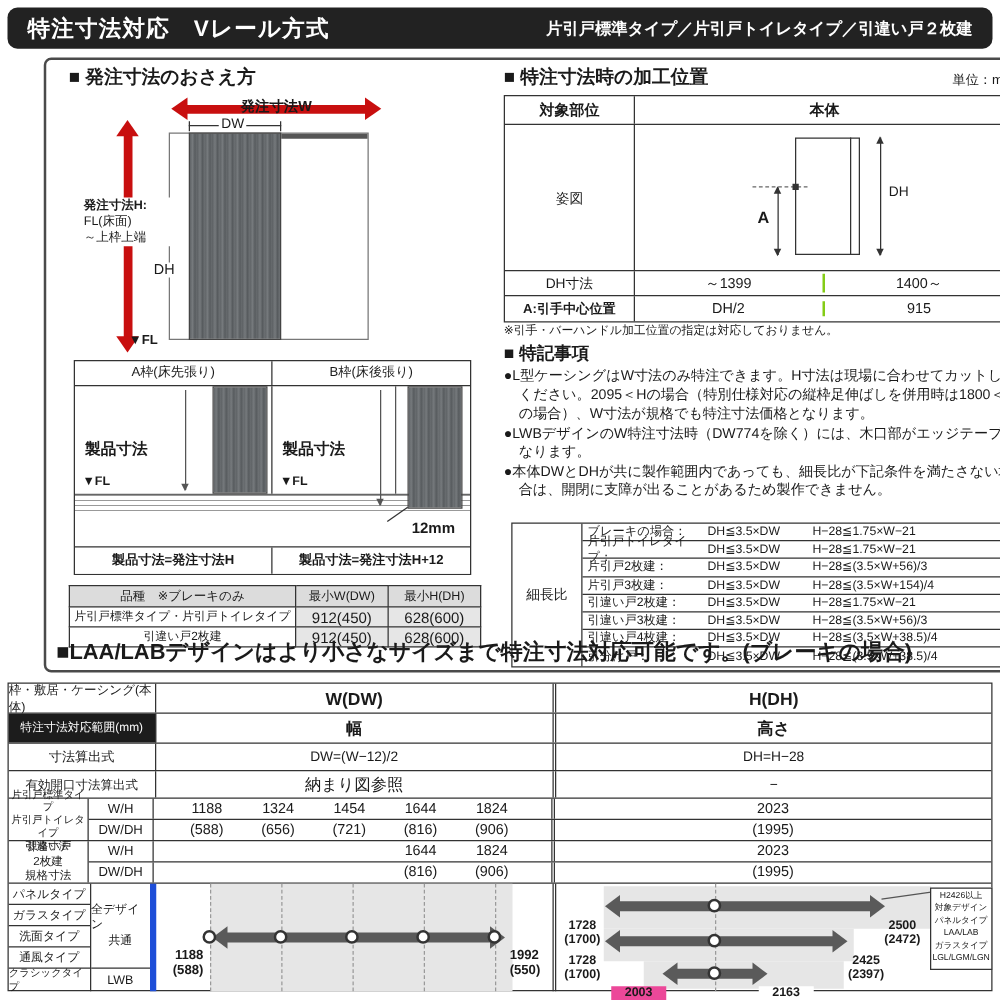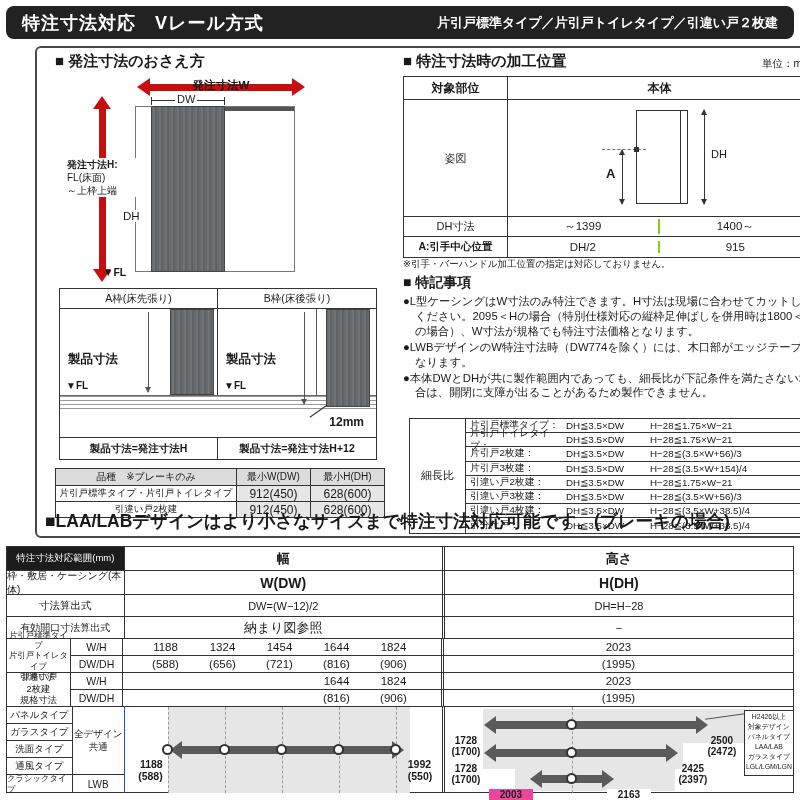--- a/index.html
+++ b/index.html
@@ -255,21 +255,21 @@
     <div class="bullets">
       <div>●L型ケーシングはW寸法のみ特注できます。H寸法は現場に合わせてカットしてください。2095＜Hの場合（特別仕様対応の縦枠足伸ばしを併用時は1800＜Hの場合）、W寸法が規格でも特注寸法価格となります。</div>
       <div>●LWBデザインのW特注寸法時（DW774を除く）には、木口部がエッジテープになります。</div>
       <div>●本体DWとDHが共に製作範囲内であっても、細長比が下記条件を満たさない場合は、開閉に支障が出ることがあるため製作できません。</div>
     </div>
 
     <div class="slender">
       <div class="sl-label">細長比</div>
       <div class="sl-rows">
         <div class="sl-row">
-            <span class="sl-n">片引戸標準タイプ：</span>
+            <span class="sl-n">ブレーキの場合：</span>
             <span class="sl-f1">DH≦3.5×DW</span>
             <span class="sl-f2">H−28≦1.75×W−21</span>
           </div>
         <div class="sl-row">
             <span class="sl-n">片引戸トイレタイプ：</span>
             <span class="sl-f1">DH≦3.5×DW</span>
             <span class="sl-f2">H−28≦1.75×W−21</span>
           </div>
         <div class="sl-row">
             <span class="sl-n">片引戸2枚建：</span>
@@ -302,31 +302,31 @@
             <span class="sl-f2">H−28≦(3.5×W+38.5)/4</span>
           </div>
       </div>
     </div>
   </div>
 
   <div class="banner">■LAA/LABデザインはより小さなサイズまで特注寸法対応可能です。(ブレーキの場合)</div>
 </div>
 
 <div class="rt">
+
+  <div class="rt-row" style="height:24px;">
+    <div class="cA" style="font-size:10px;">枠・敷居・ケーシング(本体)</div>
+    <div class="cW" style="font-size:14px;font-weight:bold;">W(DW)</div>
+    <div class="cH" style="font-size:14px;font-weight:bold;">H(DH)</div>
+  </div>
 
   <div class="rt-row" style="height:24px;">
     <div class="cA rt-black">特注寸法対応範囲(mm)</div>
     <div class="cW" style="font-size:13px;font-weight:bold;">幅</div>
     <div class="cH" style="font-size:13px;font-weight:bold;">高さ</div>
-  </div>
-
-  <div class="rt-row" style="height:24px;">
-    <div class="cA" style="font-size:10px;">枠・敷居・ケーシング(本体)</div>
-    <div class="cW" style="font-size:14px;font-weight:bold;">W(DW)</div>
-    <div class="cH" style="font-size:14px;font-weight:bold;">H(DH)</div>
   </div>
 
   <div class="rt-row" style="height:22px;">
     <div class="cA" style="font-size:10.5px;">寸法算出式</div>
     <div class="cW" style="font-size:11px;">DW=(W−12)/2</div>
     <div class="cH" style="font-size:11px;">DH=H−28</div>
   </div>
 
   <div class="rt-row" style="height:22px;">
     <div class="cA" style="font-size:10px;">有効開口寸法算出式</div>
@@ -407,21 +407,21 @@
   </div>
 
   <div class="rt-row" style="height:86px;border-bottom:none;">
     <div class="grp" style="width:66px;border-right:1px solid #333;">
       <div class="design-lbl" style="height:17px;">パネルタイプ</div>
       <div class="design-lbl" style="height:17px;">ガラスタイプ</div>
       <div class="design-lbl" style="height:17px;">洗面タイプ</div>
       <div class="design-lbl" style="height:17px;">通風タイプ</div>
       <div class="design-lbl" style="height:18px;border-bottom:none;font-size:8.3px;">クラシックタイプ</div>
     </div>
-    <div class="grp" style="width:52px;border-right:1px solid #1d4ed8;">
+    <div class="grp" style="width:52px;border-right:5px solid #1d4ed8;">
       <div style="height:68px;border-bottom:1px solid #333;display:flex;flex-direction:column;align-items:center;justify-content:center;font-size:9.5px;line-height:1.3;">
         <span>全デザイン</span>
         <span>共通</span>
       </div>
       <div style="height:18px;display:flex;align-items:center;justify-content:center;font-size:10px;">LWB</div>
     </div>
 
     <div style="width:318px;position:relative;">
       <div class="shade" style="left:43px;top:0;width:242px;height:100%;"></div>
       <div class="dotline" style="left:43px;"></div>

